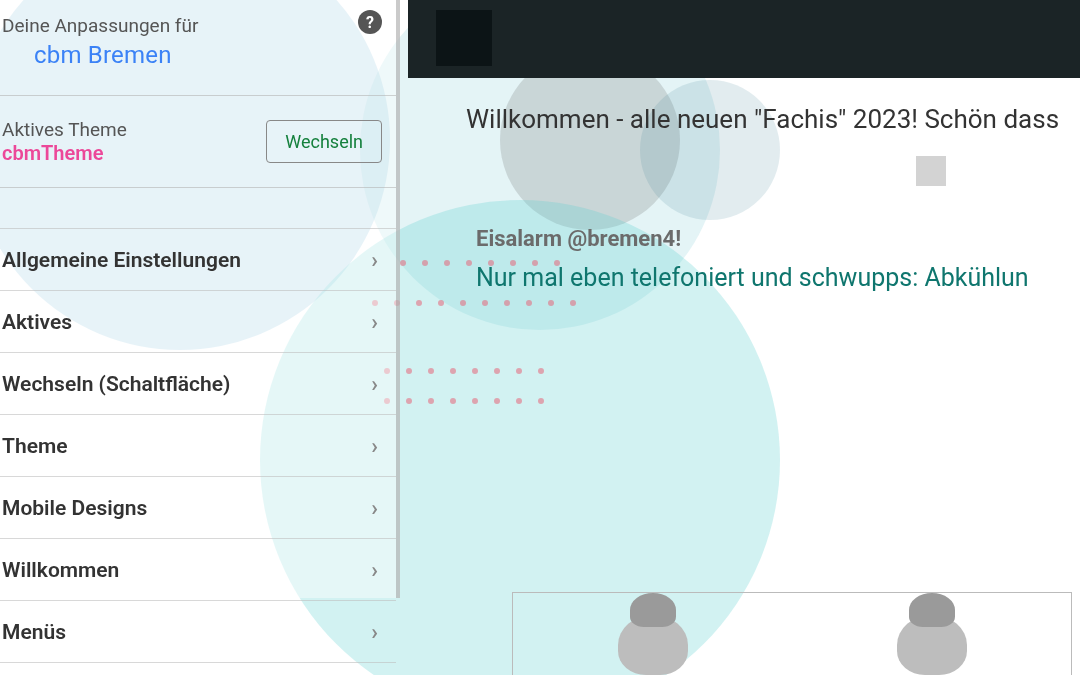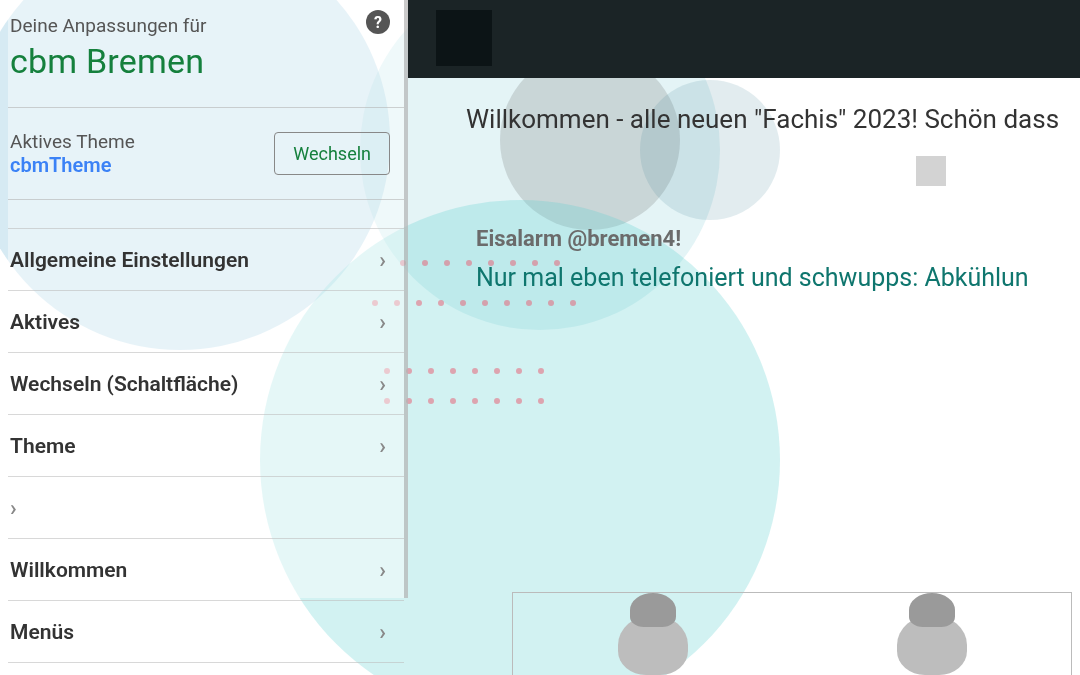--- a/index.html
+++ b/index.html
@@ -15,34 +15,34 @@
 
 
 .dots { position:absolute; display:flex; gap:16px; }
 .dots span { width:6px; height:6px; border-radius:50%; background:rgba(230,100,120,0.55); }
 .d1 { left:400px; top:260px; }
 .d2 { left:372px; top:300px; }
 .d3 { left:384px; top:368px; }
 .d4 { left:384px; top:398px; }
 
 
-.sidebar { position:absolute; left:8px; top:0; width:400px; height:598px; background:rgba(255,255,255,0.42); border-right:4px solid rgba(150,150,150,0.5); z-index:5; }
+.sidebar { position:absolute; left:0; top:0; width:400px; height:598px; background:rgba(255,255,255,0.42); border-right:4px solid rgba(150,150,150,0.5); z-index:5; }
 
 .hdr { padding:14px 14px 18px 2px; position:relative; }
 .hdr-line1 { font-size:19px; color:#555; font-weight:400; }
-.hdr-title { font-size:34px; color:#15803d; font-weight:400; margin-top:4px; letter-spacing:0.2px; }
+.hdr-title { font-size:24px; color:#3b82f6; font-weight:400; margin-top:4px; letter-spacing:0.2px;margin-left:32px; }
 .help { position:absolute; right:14px; top:10px; width:24px; height:24px; border-radius:50%; background:#555; color:#fff; font-size:16px; font-weight:700; display:flex; align-items:center; justify-content:center; cursor:pointer; }
 
 .theme-block { border-top:1px solid rgba(180,180,180,0.6); border-bottom:1px solid rgba(180,180,180,0.6); padding:22px 14px 22px 2px; display:flex; justify-content:space-between; align-items:center; margin-top:8px; }
 .theme-lbls { display:flex; flex-direction:column; }
 .theme-lbl1 { font-size:19px; color:#555; }
-.theme-lbl2 { font-size:20px; color:#3b82f6; font-weight:600; }
+.theme-lbl2 { font-size:20px; color:#ec4899; font-weight:600; }
 .switch-btn { border:1px solid #888; background:transparent; padding:10px 18px; font-size:18px; color:#15803d; border-radius:4px; cursor:pointer; }
 
-.menu { margin-top:28px; }
+.menu { margin-top:40px; }
 .menu-item { display:flex; justify-content:space-between; align-items:center; padding:18px 18px 18px 2px; border-bottom:1px solid rgba(190,190,190,0.6); cursor:pointer; font-size:21px; font-weight:600; color:#333; }
 .menu-item:first-child { border-top:1px solid rgba(190,190,190,0.6); }
 .chev { color:#888; font-size:22px; }
 
 
 .preview { position:absolute; left:408px; top:0; width:672px; height:675px; z-index:4; }
 .topbar { height:78px; background:#1b2426; width:100%; }
 .topbar-sq { position:absolute; left:28px; top:10px; width:56px; height:56px; background:#0c1416; }
 .welcome { font-size:26px; color:#333; margin:26px 0 0 58px; white-space:nowrap; }
 .midblock { margin:92px 0 0 68px; }
@@ -131,20 +131,21 @@
     </div>
     <div class="menu-item">
       <span>Wechseln (Schaltfläche)</span>
       <span class="chev">›</span>
     </div>
     <div class="menu-item">
       <span>Theme</span>
       <span class="chev">›</span>
     </div>
     <div class="menu-item">
+      <span>Mobile Designs</span>
       <span class="chev">›</span>
     </div>
     <div class="menu-item">
       <span>Willkommen</span>
       <span class="chev">›</span>
     </div>
     <div class="menu-item">
       <span>Menüs</span>
       <span class="chev">›</span>
     </div>

